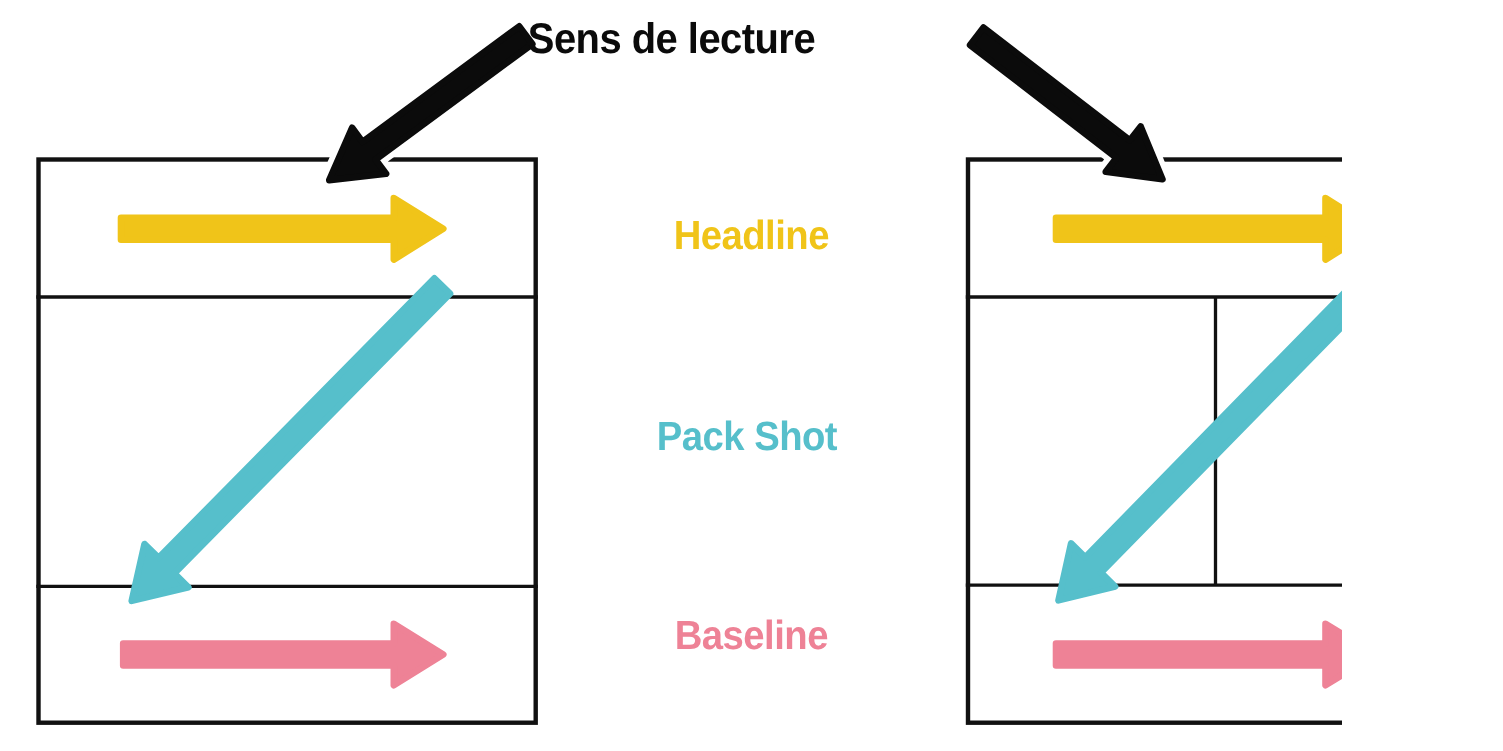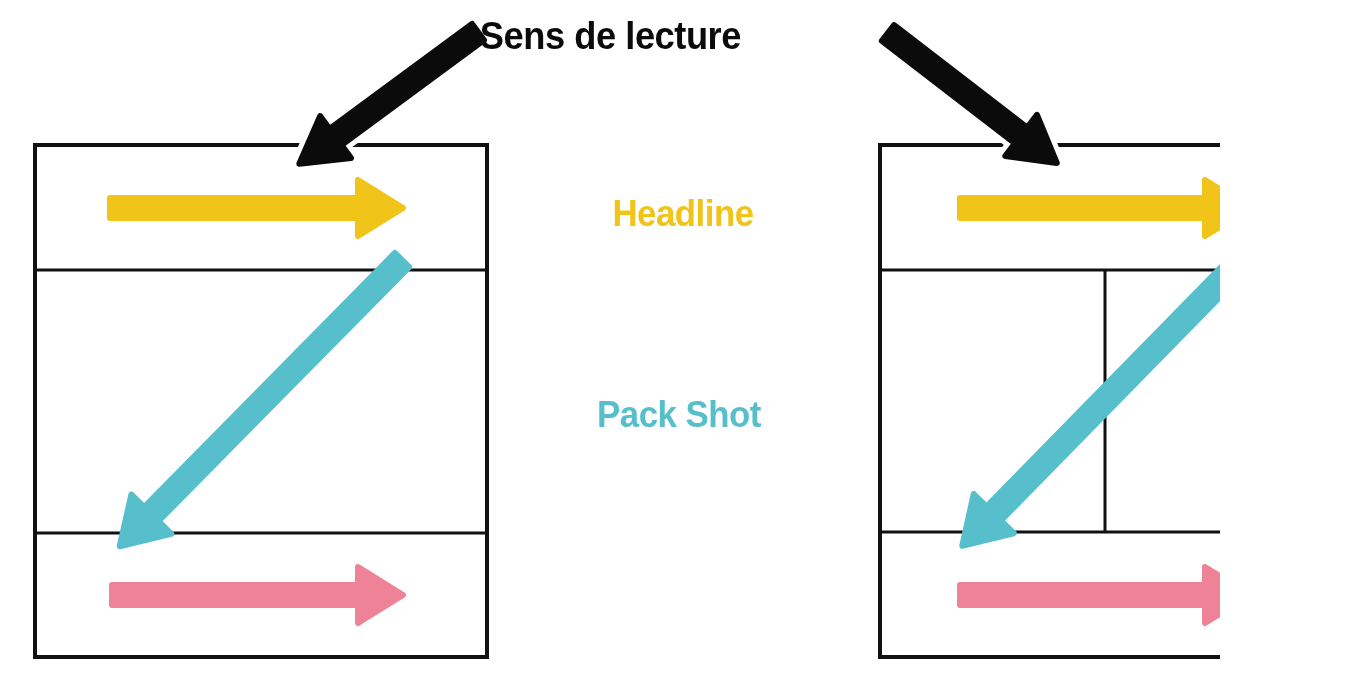--- a/index.html
+++ b/index.html
@@ -43,21 +43,21 @@
     font-size: 37px;
     font-weight: 700;
     letter-spacing: -0.5px;
     white-space: nowrap;
   }
   .zone-label-inner {
     display: inline-block;
     transform: scaleX(0.94);
   }
   .label-headline { left: 683px; top: 214px; }
-  .label-packshot { left: 679px; top: 415px; text-decoration: underline; }
+  .label-packshot { left: 679px; top: 397px; text-decoration: underline; }
   .label-baseline { left: 683px; top: 578px; }
   .frame-rect {
     fill: none;
     stroke: #111111;
     stroke-width: 4;
   }
   .frame-line {
     stroke: #111111;
     stroke-width: 3;
   }
@@ -111,14 +111,17 @@
   <div class="title" style="color: rgb(11, 11, 11);">
     <span class="title-inner">Sens de lecture</span>
   </div>
 
   <div class="zone-label label-headline" style="color: rgb(240, 196, 25);">
     <span class="zone-label-inner">Headline</span>
   </div>
   <div class="zone-label label-packshot" style="color: rgb(86, 191, 203);">
     <span class="zone-label-inner">Pack Shot</span>
   </div>
+  <div class="zone-label label-baseline" style="color: rgb(238, 130, 150);">
+    <span class="zone-label-inner">Baseline</span>
+  </div>
 
 </div>
 
 </body></html>

